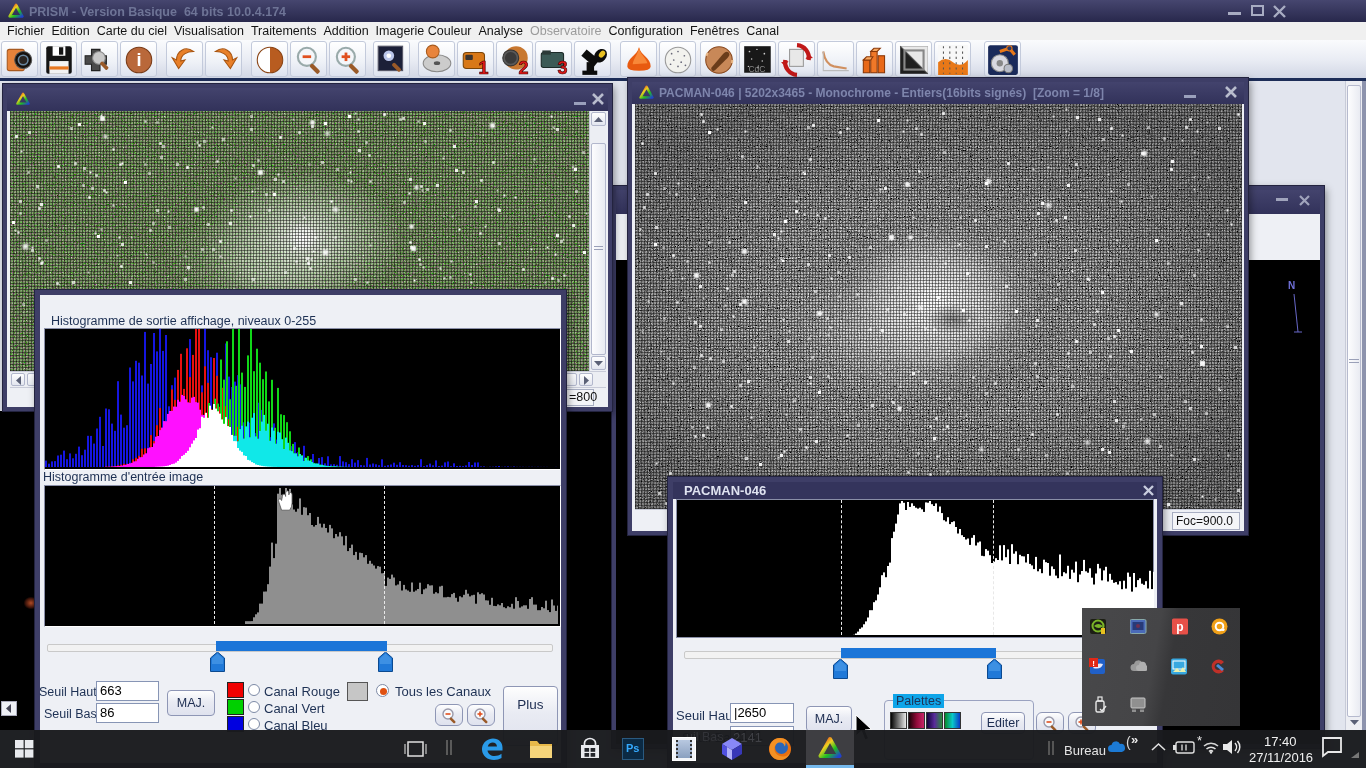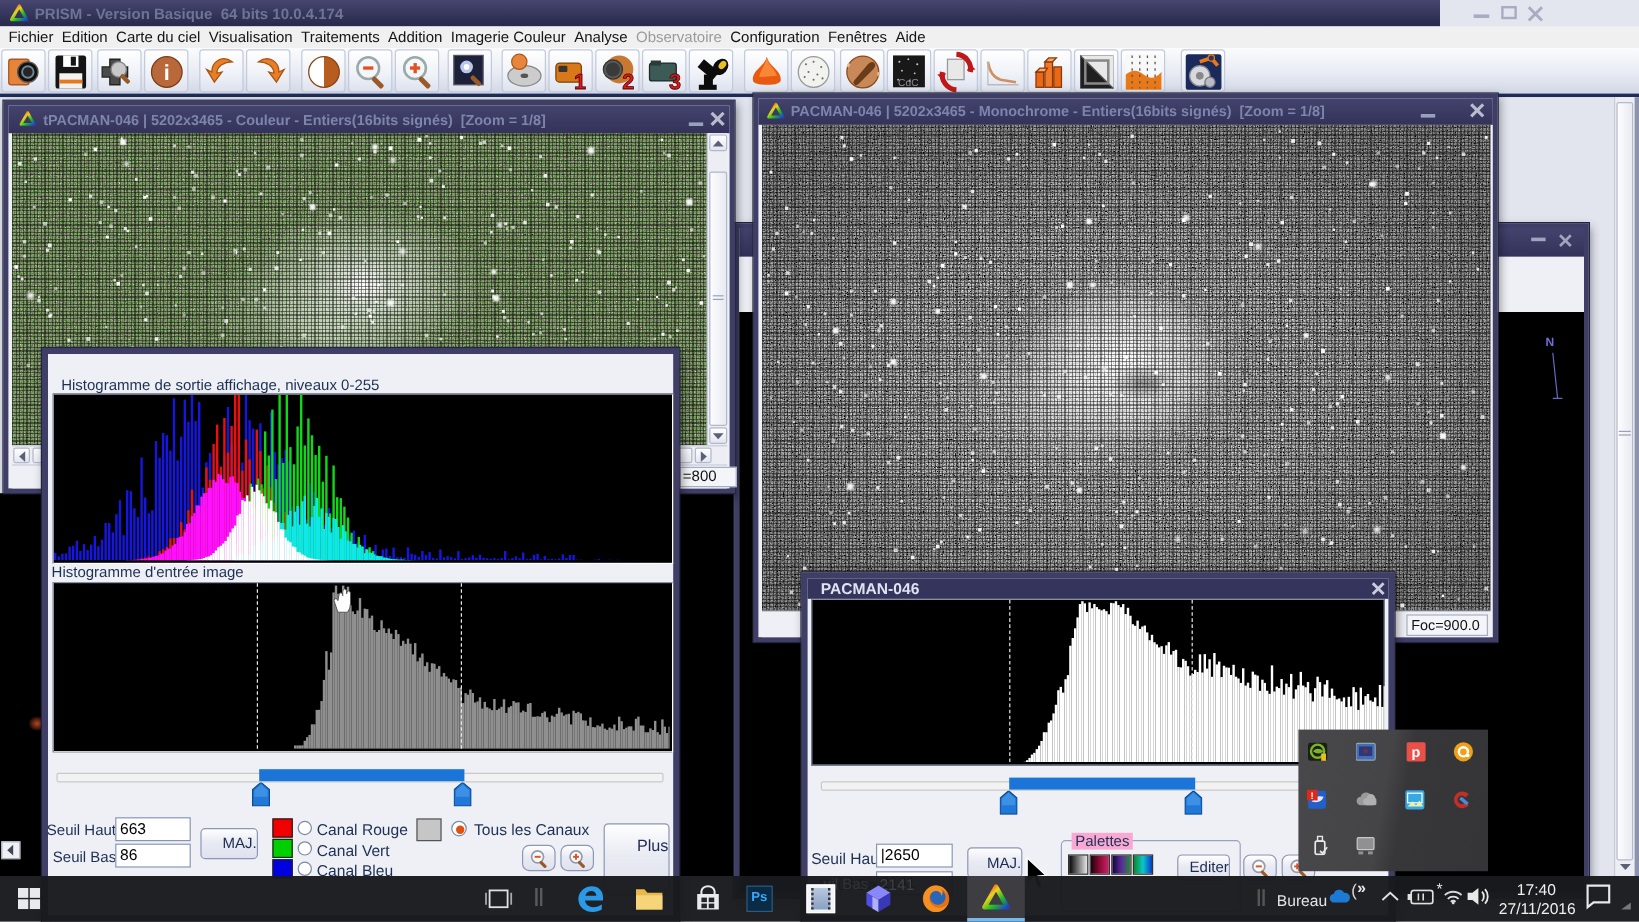--- a/index.html
+++ b/index.html
@@ -1,23 +1,23 @@
 <!DOCTYPE html>
 <html><head><meta charset="utf-8"><style>
 *{margin:0;padding:0;box-sizing:border-box;font-family:"Liberation Sans",sans-serif}
 html,body{width:1366px;height:768px;overflow:hidden;background:#e3e6ee}
 .abs{position:absolute}
 .win{position:absolute;border:4px solid #3e3e67;outline:1px solid #23233f;background:#eef0f5;box-shadow:2px 3px 8px rgba(0,0,0,.45)}
 .tb{position:absolute;left:0;right:0;top:0;height:19px;background:linear-gradient(#43436d,#32325a);color:#7e85ac;font-weight:bold;font-size:12px;white-space:nowrap;overflow:hidden}
 .fld{position:absolute;background:#fff;border:1px solid #8795b5;font-size:13px;color:#000;padding:1px 3px;line-height:16px}
-.btn{position:absolute;background:linear-gradient(#fefefe,#e9ebf3 45%,#dfe2ee);border:1px solid #8e96b5;border-radius:4px;font-size:12.5px;color:#1c2c50;text-align:right}
+.btn{position:absolute;background:linear-gradient(#fefefe,#e9ebf3 45%,#dfe2ee);border:1px solid #8e96b5;border-radius:4px;font-size:12.5px;color:#1c2c50;text-align:center}
 .lbl{position:absolute;font-size:12.5px;color:#1e3154;white-space:nowrap}
 .radio{position:absolute;width:12px;height:12px;border-radius:50%;background:#fff;border:1px solid #7d8aa6}
 </style></head><body>
-<div class="abs" style="left:0;top:0;width:1200px;height:22px;background:linear-gradient(#46466f,#28284c)">
+<div class="abs" style="left:0;top:0;width:1366px;height:22px;background:linear-gradient(#46466f,#28284c)">
     <div class="abs" style="left:8px;top:3px"><svg width="16" height="16" viewBox="0 0 24 24">
         <defs>
 <linearGradient id="rg16" x1="0" y1="0" x2="1" y2="1">
             <stop offset="0" stop-color="#e02020"></stop>
             <stop offset=".35" stop-color="#f0d020"></stop>
             <stop offset=".65" stop-color="#20c020"></stop>
             <stop offset="1" stop-color="#2040d0"></stop>
           </linearGradient>
         </defs>
 <path d="M12 3 L21.5 20 L2.5 20 Z" fill="none" stroke="url(#rg16)" stroke-width="4" stroke-linejoin="round"></path>
@@ -34,21 +34,21 @@
     <div style="font-size:12.5px;color:#141414;white-space:nowrap">Edition</div>
     <div style="font-size:12.5px;color:#141414;white-space:nowrap">Carte du ciel</div>
     <div style="font-size:12.5px;color:#141414;white-space:nowrap">Visualisation</div>
     <div style="font-size:12.5px;color:#141414;white-space:nowrap">Traitements</div>
     <div style="font-size:12.5px;color:#141414;white-space:nowrap">Addition</div>
     <div style="font-size:12.5px;color:#141414;white-space:nowrap">Imagerie Couleur</div>
     <div style="font-size:12.5px;color:#141414;white-space:nowrap">Analyse</div>
     <div style="font-size:12.5px;color:#9b9b9b;white-space:nowrap">Observatoire</div>
     <div style="font-size:12.5px;color:#141414;white-space:nowrap">Configuration</div>
     <div style="font-size:12.5px;color:#141414;white-space:nowrap">Fenêtres</div>
-    <div style="font-size:12.5px;color:#141414;white-space:nowrap">Aide</div>
+    <div style="font-size:12.5px;color:#141414;white-space:nowrap">Canal</div>
   </div>
 <div class="abs" style="left:0;top:40px;width:1366px;height:38px;background:linear-gradient(#fafbfd,#e8ebf3 55%,#d2d7e5)">
     <div class="abs" style="left:1px;top:1px;width:37px;height:36px;background:linear-gradient(#fff,#eef1f7 60%,#dde2ee);border:1px solid #c3cadb;border-radius:3px">
       <svg width="34" height="34" style="position:absolute;left:1px;top:1px" viewBox="0 0 32 32">
         <rect x="4" y="6" width="16" height="20" rx="2" fill="#e8833a" stroke="#a85a20"></rect>
         <circle cx="19" cy="16" r="8" fill="#15100c" stroke="#555"></circle>
         <circle cx="19" cy="16" r="4.5" fill="#2a2420" stroke="#6a87a0" stroke-width="1.5"></circle>
       </svg>
     </div>
     <div class="abs" style="left:40px;top:1px;width:37px;height:36px;background:linear-gradient(#fff,#eef1f7 60%,#dde2ee);border:1px solid #c3cadb;border-radius:3px">
@@ -342,21 +342,20 @@
           <defs>
 <linearGradient id="rg14" x1="0" y1="0" x2="1" y2="1">
               <stop offset="0" stop-color="#e02020"></stop>
               <stop offset=".35" stop-color="#f0d020"></stop>
               <stop offset=".65" stop-color="#20c020"></stop>
               <stop offset="1" stop-color="#2040d0"></stop>
             </linearGradient>
           </defs>
 <path d="M12 3 L21.5 20 L2.5 20 Z" fill="none" stroke="url(#rg14)" stroke-width="4" stroke-linejoin="round"></path>
         </svg></div>
-      <div class="abs" style="left:29px;top:5px">tPACMAN-046 | 5202x3465 - Couleur - Entiers(16bits signés)&nbsp; [Zoom = 1/8]</div>
       <div class="abs" style="left:567px;top:14px;width:12px;height:3px;background:#9aa0bc"></div>
       <svg class="abs" style="left:584px;top:4px" width="15" height="15">
         <path d="M2 2 L12 12 M12 2 L2 12" stroke="#b8bccd" stroke-width="2.6"></path>
       </svg>
     </div>
     <div class="abs" style="left:3px;top:23px;width:579px;height:260px;background:#2a3524;overflow:hidden">
       <svg width="579" height="260" style="position:absolute;left:0;top:0">
 <filter id="gn" x="0" y="0" width="100%" height="100%">
           <feTurbulence type="fractalNoise" baseFrequency="0.9" numOctaves="2" seed="7"></feTurbulence>
           <feColorMatrix type="matrix" values="0.70 0 0 0 -0.14  0 0.80 0 0 -0.09  0.58 0 0 0 -0.15  0 0 0 0 1"></feColorMatrix>
@@ -402,21 +401,21 @@
         </svg>
       </div>
       <div class="abs" style="left:17px;top:1px;width:550px;height:13px;background:linear-gradient(#fdfdfe,#e7eaf1);border:1px solid #b2b7cc;border-radius:2px"></div>
       <div class="abs" style="left:569px;top:1px;width:14px;height:13px;background:linear-gradient(#fefefe,#e3e6ef);border:1px solid #b2b7cc;border-radius:2px">
         <svg width="8" height="11" style="position:absolute;left:3px;top:1px">
           <path d="M1 1 l5 4.5 -5 4.5 z" fill="#5a6076"></path>
         </svg>
       </div>
     </div>
     <div class="abs" style="left:3px;top:299px;width:596px;height:20px;background:#eef0f5;border-top:1px solid #c8cbd8">
-      <div class="abs" style="left:556px;top:1px;width:48px;height:17px;background:#f4f5f8;border:1px solid #a8aec2;font-size:12.5px;color:#111;padding:0 2px">=800</div>
+      <div class="abs" style="left:556px;top:1px;width:28px;height:17px;background:#f4f5f8;border:1px solid #a8aec2;font-size:12.5px;color:#111;padding:0 2px">=800</div>
     </div>
   </div>
 <div class="win" style="left:35px;top:290px;width:531px;height:478px;border-width:5px;border-color:#3e3e67">
     <div class="lbl" style="left:11px;top:19px">Histogramme de sortie affichage, niveaux 0-255</div>
     <div class="abs" style="left:4px;top:33px;width:517px;height:142px;background:#000;border:1px solid #8a8fa8;border-right-color:#fff;border-bottom-color:#fff;padding:2px">
       <svg width="513" height="138" style="position:absolute;left:0;top:0">
         <rect x="0.0" y="131.6" width="2" height="6.4" fill="#1616e0"></rect>
         <rect x="3.0" y="134.7" width="2" height="3.3" fill="#1616e0"></rect>
         <rect x="6.0" y="132.4" width="2" height="5.6" fill="#1616e0"></rect>
         <rect x="9.0" y="132.1" width="2" height="5.9" fill="#1616e0"></rect>
@@ -1411,21 +1410,21 @@
     <svg class="abs" style="left:314px;top:177px" width="15" height="20">
       <path d="M7.5 0 L14.5 6 V19.5 H0.5 V6 Z" fill="#2079d8" stroke="#0c4a90"></path>
       <path d="M7.5 1.5 L13 6.5 V12 H2 V6.5 Z" fill="#4a9ae8" opacity=".7"></path>
     </svg>
     <div class="lbl" style="left:3px;top:226px;font-size:13px">Seuil Haut</div>
     <div class="fld" style="left:57px;top:221px;width:64px;height:20px">|2650</div>
     <div class="lbl" style="left:9px;top:248px;font-size:13px">Seuil Bas</div>
     <div class="fld" style="left:57px;top:244px;width:64px;height:20px">2141</div>
     <div class="btn" style="left:133px;top:224px;width:46px;height:26px;line-height:24px">MAJ.</div>
     <div class="abs" style="left:211px;top:218px;width:150px;height:60px;border:1px solid #9aa2c0;border-radius:4px"></div>
-    <div class="abs" style="left:220px;top:212px;background:#f9a8d4;padding:0 3px;font-size:12.5px;color:#1e3154">Palettes</div>
+    <div class="abs" style="left:220px;top:212px;background:#0ea5e9;padding:0 3px;font-size:12.5px;color:#1e3154">Palettes</div>
     <div class="abs" style="left:217px;top:230px;width:17px;height:17px;border:1px solid #333;background:linear-gradient(90deg,#050505,#e8e8e8)"></div>
     <div class="abs" style="left:235px;top:230px;width:17px;height:17px;border:1px solid #333;background:linear-gradient(90deg,#1a0208,#8e0a38,#c82468)"></div>
     <div class="abs" style="left:253px;top:230px;width:17px;height:17px;border:1px solid #333;background:linear-gradient(90deg,#12033a,#5a2a9a,#2a8a3a)"></div>
     <div class="abs" style="left:271px;top:230px;width:17px;height:17px;border:1px solid #333;background:linear-gradient(90deg,#0a8a2a,#0ac8c8,#0a3ac8)"></div>
     <div class="btn" style="left:308px;top:230px;width:44px;height:22px;line-height:20px">Editer</div>
     <div class="btn" style="left:363px;top:230px;width:28px;height:22px;border-radius:6px">
       <svg width="20" height="18" style="position:absolute;left:4px;top:2px">
         <circle cx="8" cy="7" r="5" fill="#f8fafc" stroke="#99a" stroke-width="1.4"></circle>
         <rect x="5.5" y="6.2" width="5" height="1.6" fill="#e05020"></rect>
         <rect x="11" y="10" width="7" height="2.6" rx="1" transform="rotate(45 11 10)" fill="#9a5a28"></rect>

